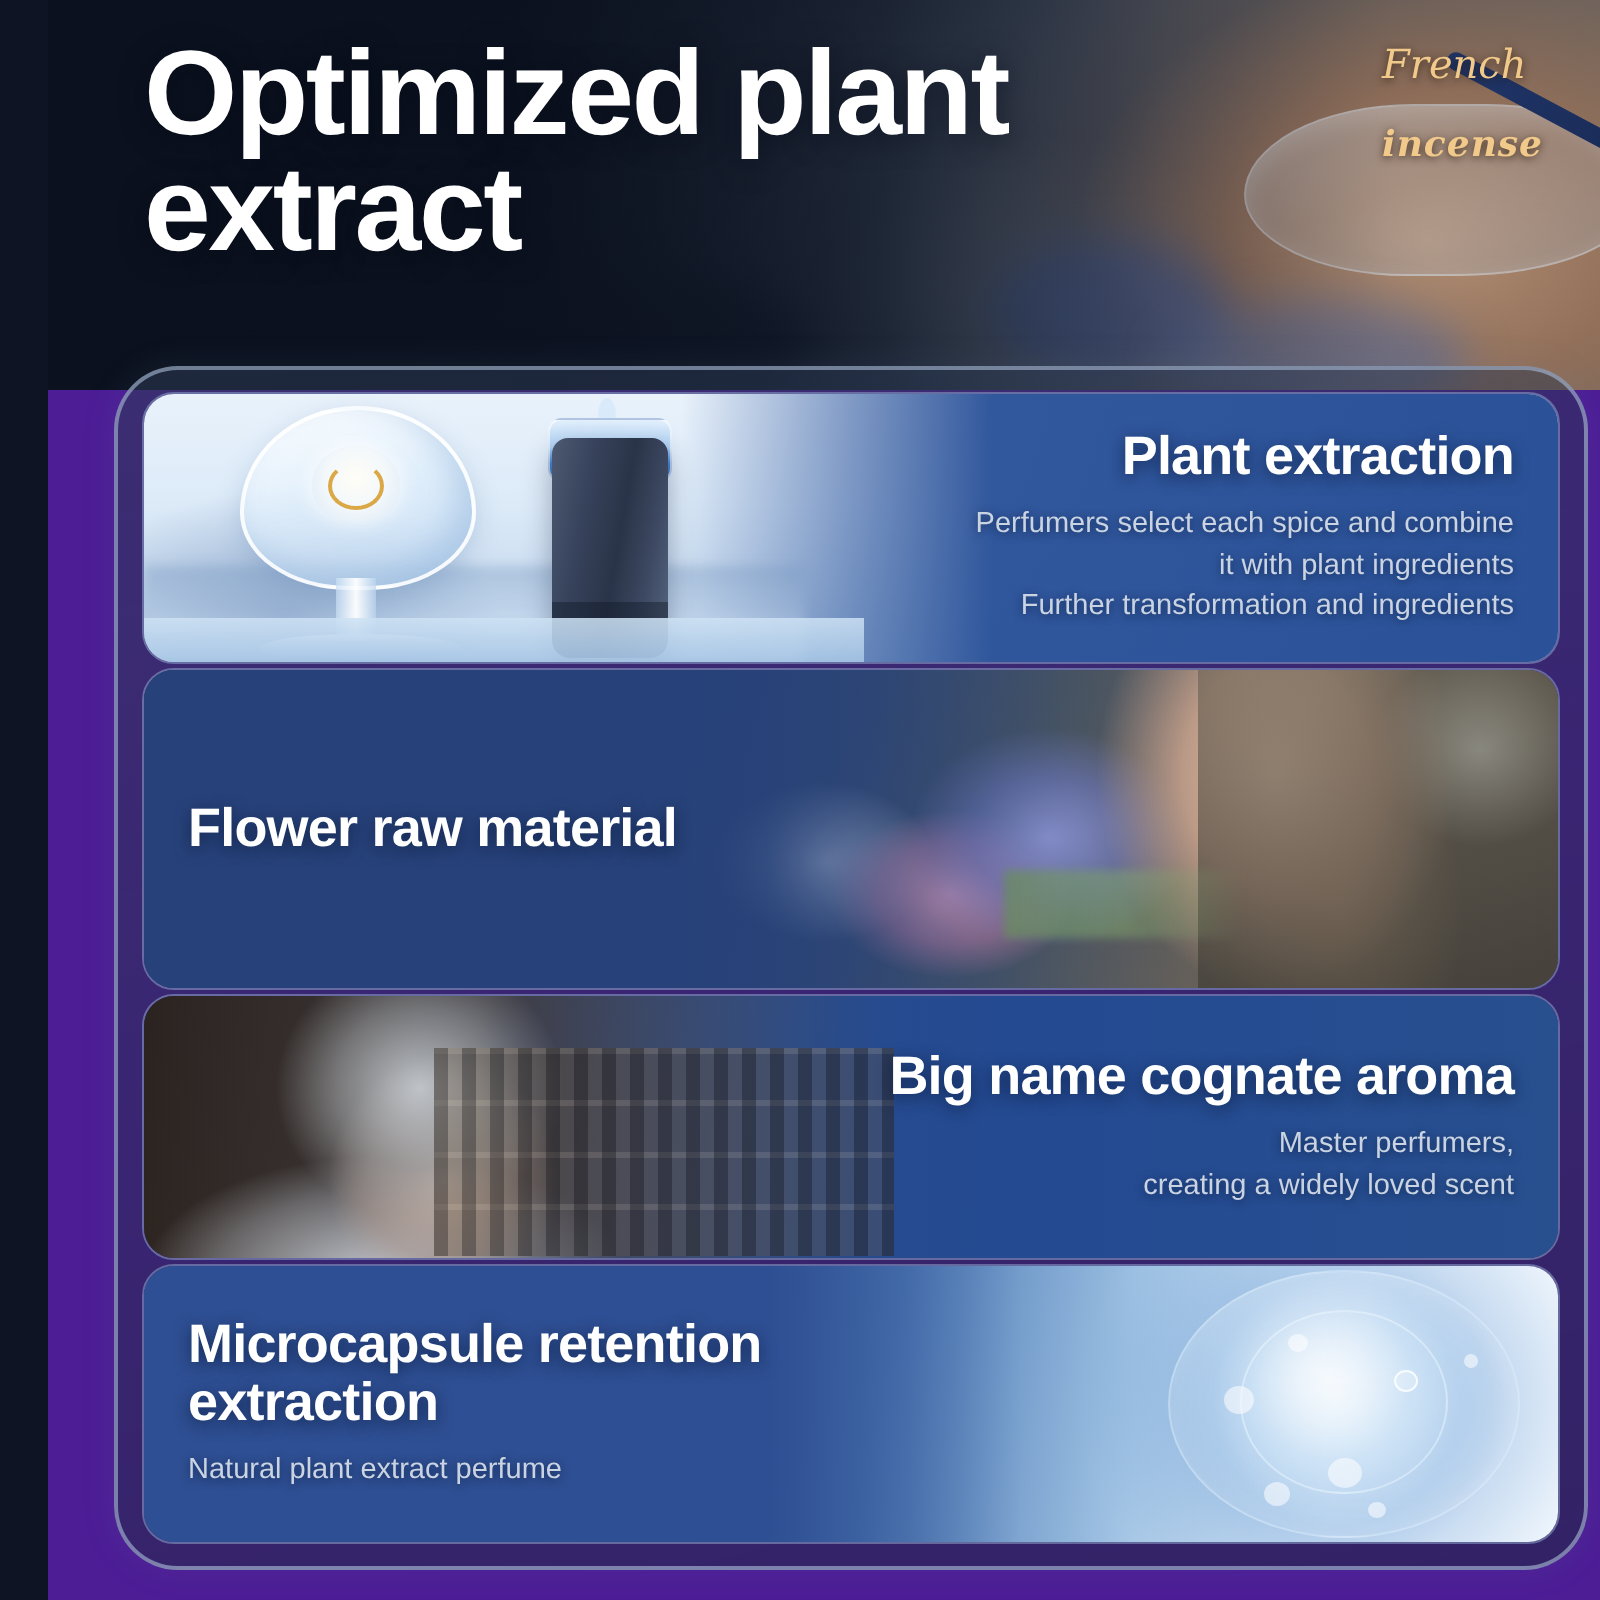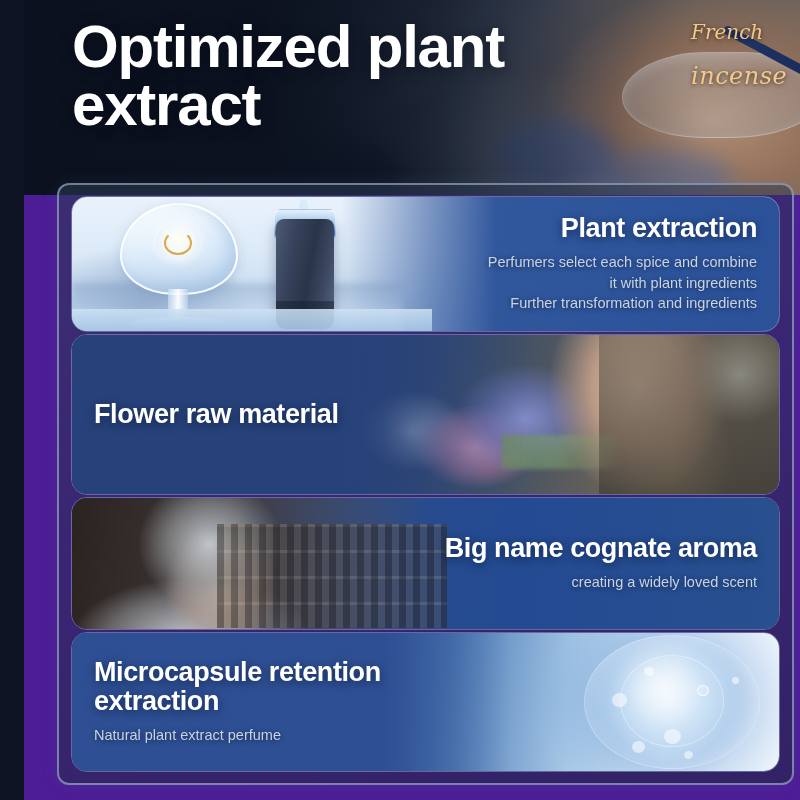--- a/index.html
+++ b/index.html
@@ -86,28 +86,28 @@
   .brand-script{
     position:absolute; left:667px; top:22px;
     width:96px;
     font-family:"DejaVu Serif", serif;
     font-style:italic;
     color:#f0c98b;
     font-size:20px;
     line-height:1.0;
     text-shadow:0 1px 4px rgba(40,22,6,0.75);
   }
-  .brand-script .w2{ display:block; margin-top:22px; font-size:24px; letter-spacing:0.5px; }
+  .brand-script .w2{ display:block; margin-top:22px; font-size:18px; letter-spacing:0.5px;font-weight:bold; }
 
   
   .panel{
     position:absolute;
     left:33px; top:183px;
     width:737px; height:602px;
-    border-radius:12px;
+    border-radius:32px;
     border:2px solid rgba(168,186,212,0.62);
     background:linear-gradient(165deg, rgba(46,60,86,0.55) 0%, rgba(36,48,72,0.45) 50%, rgba(30,40,62,0.55) 100%);
     padding:11px 12px;
     display:flex;
     flex-direction:column;
     justify-content:space-between;
     box-shadow:0 0 18px rgba(120,150,200,0.10);
   }
 
   .card{
@@ -364,20 +364,21 @@
       </div>
     </div>
 
     <div class="card c3">
       <div class="card-art art3">
         <div class="a3-shelf"></div>
       </div>
       <div class="card-text right">
         <div class="card-title">Big name cognate aroma</div>
         <div class="card-sub">
+          <span class="sl">Master perfumers,</span>
           <span class="sl">creating a widely loved scent</span>
         </div>
       </div>
     </div>
 
     <div class="card c4">
       <div class="card-art art4">
         <div class="a4-bubble"></div>
         <div class="a4-inner"></div>
         <div class="dot d1"></div>

